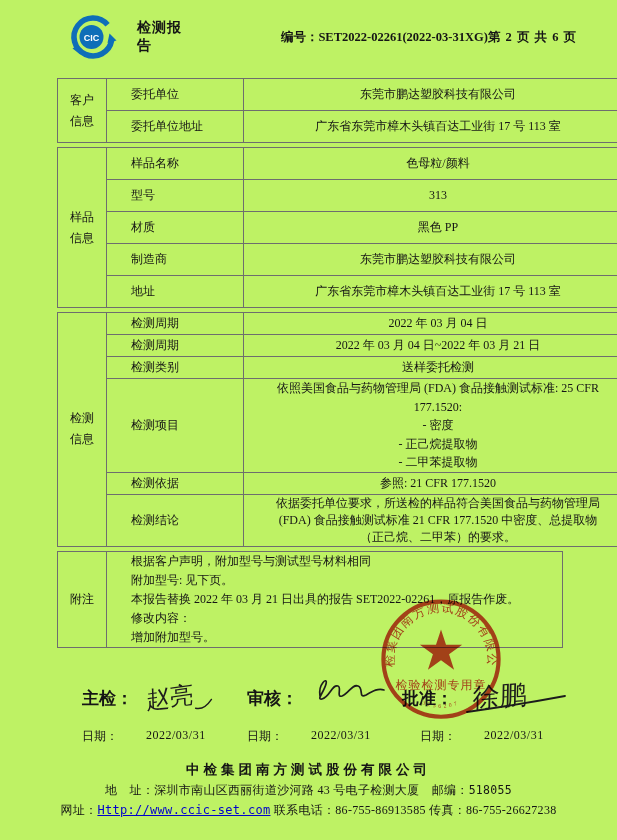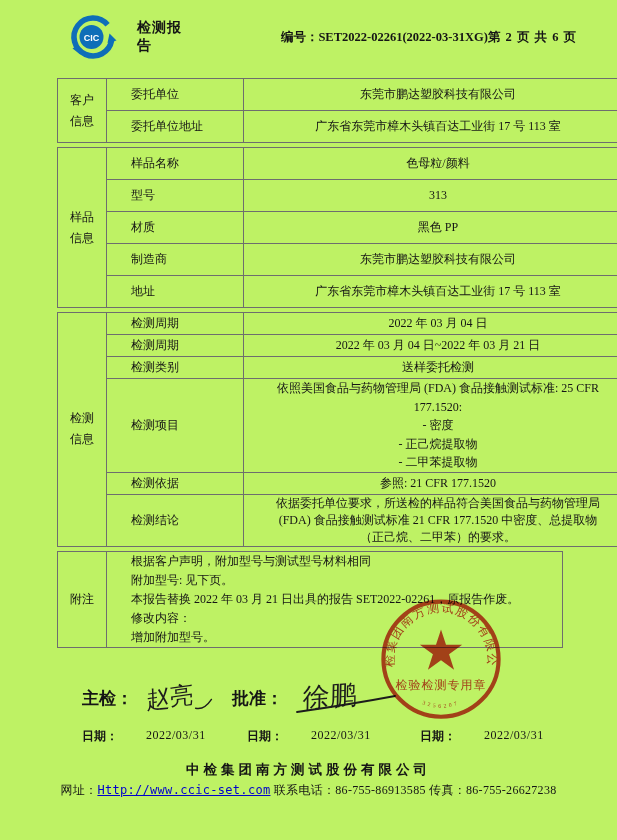--- a/index.html
+++ b/index.html
@@ -32,21 +32,21 @@
   .sb2{width:172px;}
   .sb3{flex:1;}
   .siglabel{font-size:17px;font-weight:bold;margin-left:25px;padding-bottom:8px;white-space:nowrap;}
   .sb3 .siglabel{margin-left:10px;}
   .sigsvg{margin-left:8px;}
   .daterow{display:flex;margin:10px 0 0 57px;width:506px;font-size:12px;}
   .dateblock{display:flex;}
   .db1{width:165px;}
   .db2{width:172px;}
   .db3{flex:1;}
-  .datelabel{margin-left:25px;font-weight:bold;white-space:nowrap;}
+  .datelabel{margin-left:25px;font-weight:normal;white-space:nowrap;}
   .db3 .datelabel{margin-left:26px;}
   .dateval{margin-left:28px;letter-spacing:0.5px;}
   
   .stamp{position:absolute;left:376px;top:596px;width:130px;height:130px;
          mix-blend-mode:multiply;opacity:0.93;pointer-events:none;}
   
   .footer{margin-top:16px;text-align:center;}
   .f-company{font-size:13.5px;font-weight:bold;letter-spacing:4px;}
   .f-line{font-size:12px;margin-top:3px;letter-spacing:0.3px;}
   .f-zip{font-family:"DejaVu Sans Mono",monospace;font-size:11.5px;}
@@ -163,20 +163,26 @@
     </tr>
   </tbody>
     </table>
 
   <div class="sigrow">
     <div class="sigblock sb1">
       <span class="siglabel">主检：</span>
       <svg class="sigsvg" width="92" height="46" viewBox="0 0 92 46">
         <text x="8" y="33" font-size="27" fill="#1c1c1c" transform="rotate(-8 46 23) skewX(-6)" font-family="Liberation Serif, serif">赵亮</text>
         <path d="M62,38 C70,40 76,34 80,28" stroke="#1c1c1c" stroke-width="1.6" fill="none" stroke-linecap="round"></path>
+      </svg>
+    </div>
+    <div class="sigblock sb2">
+      <span class="siglabel">审核：</span>
+      <svg class="sigsvg" width="86" height="46" viewBox="0 0 86 46">
+        <path d="M14,24 C12,12 22,4 20,12 C18,20 10,28 16,27 C24,25 26,12 32,14 C36,15 30,26 36,24 C43,21 46,12 52,14 C58,16 52,27 60,23 C67,19 72,16 78,18" stroke="#1c1c1c" stroke-width="1.7" fill="none" stroke-linecap="round"></path>
       </svg>
     </div>
     <div class="sigblock sb3">
       <span class="siglabel">批准：</span>
       <svg class="sigsvg" width="108" height="46" viewBox="0 0 108 46">
         <text x="14" y="32" font-size="27" fill="#1c1c1c" transform="rotate(-5 54 23) skewX(-6)" font-family="Liberation Serif, serif">徐鹏</text>
         <path d="M6,40 C34,36 72,30 104,24" stroke="#1c1c1c" stroke-width="1.8" fill="none" stroke-linecap="round"></path>
       </svg>
     </div>
   </div>
@@ -205,16 +211,17 @@
     </text>
     <text x="70" y="100" text-anchor="middle" font-size="13" fill="#d8362c" letter-spacing="1" font-family="Liberation Serif, serif">检验检测专用章</text>
     <path id="arcBottom" d="M 36,108 A 53,53 0 0 0 104,108" fill="none"></path>
     <text font-size="6" fill="#d8362c" letter-spacing="3" font-family="Liberation Serif, serif">
       <textPath href="#arcBottom" startOffset="50%" text-anchor="middle">3256207</textPath>
     </text>
   </svg>
 
   <div class="footer">
     <div class="f-company">中检集团南方测试股份有限公司</div>
+    <div class="f-line"><span>地　址：深圳市南山区西丽街道沙河路 43 号电子检测大厦　邮编：</span><span class="f-zip">518055</span></div>
     <div class="f-line"><span>网址：</span><a class="f-url">Http://www.ccic-set.com</a><span> </span><span>联系电话：86-755-86913585</span><span> </span><span>传真：86-755-26627238</span></div>
   </div>
 
 </div>
 
 </body></html>

